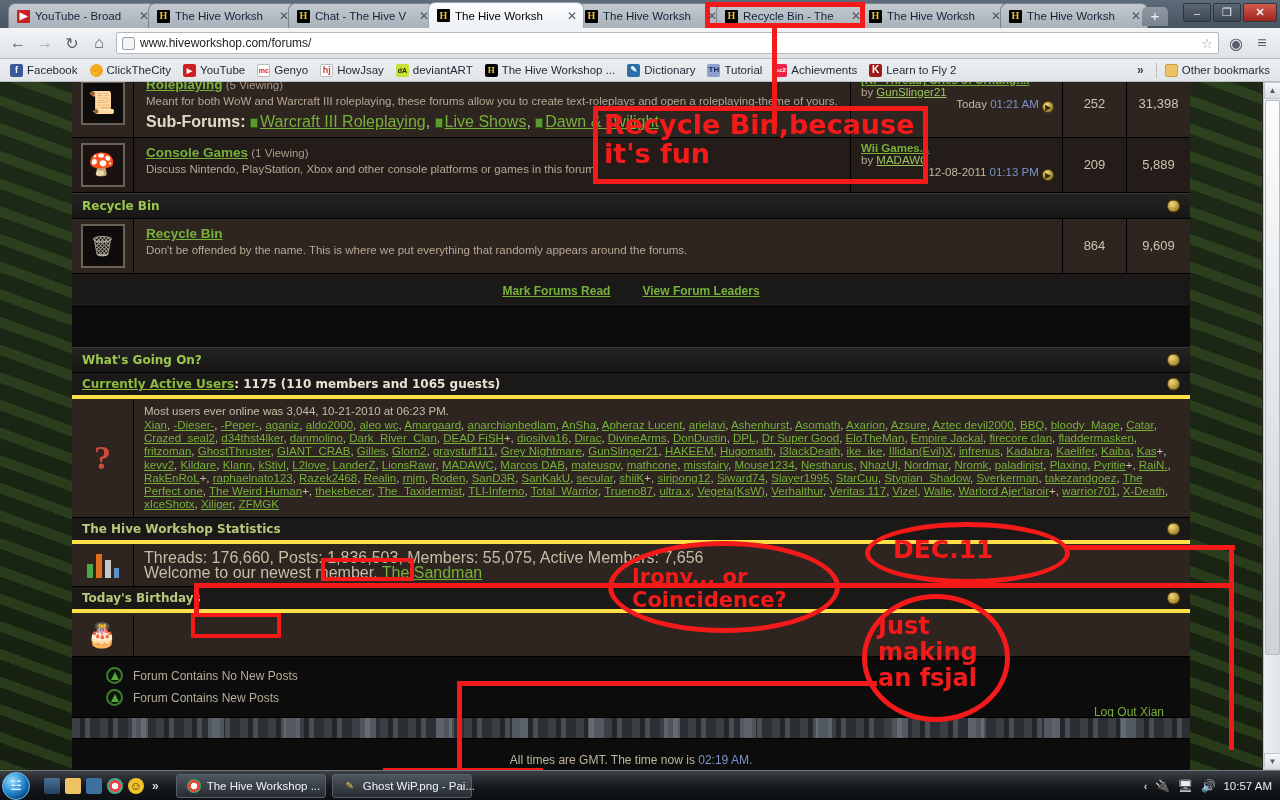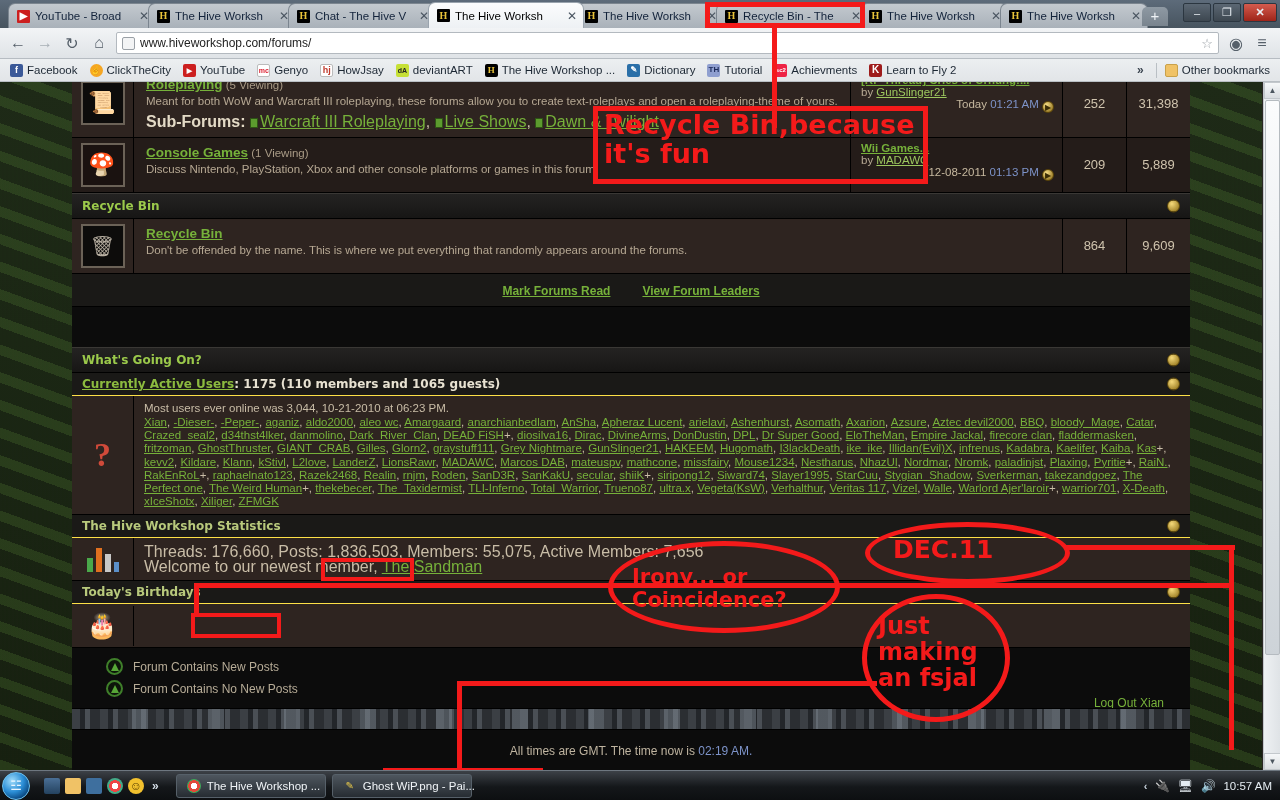--- a/index.html
+++ b/index.html
@@ -195,21 +195,21 @@
                 margin:0 16px; }
 
   .spacer{ height:40px; background:#0c0c0c; }
 
   
   .wgo-row{ display:flex; background:#2e2420; border-bottom:1px solid #000; }
   .wgo-ico{ width:62px; flex:none; display:flex;align-items:center;justify-content:center;
             border-right:1px solid #000; padding:6px 0; }
   .wgo-body{ flex:1; padding:6px 10px; min-width:0; }
   .subhead{
-    background:#1a1917; border-bottom:1px solid #fde047; padding:4px 10px;
+    background:#1a1917; border-bottom:4px solid #fde047; padding:4px 10px;
     color:#b8c97c; font-size:12px; font-weight:bold; position:relative;
     font-family:"DejaVu Sans", sans-serif;
   }
   .subhead a{ color:#8cbb3f; text-decoration:underline; }
   .subhead .plain{ color:#e8e2d2; font-weight:bold; }
   .mostusers{ color:#c9bda7; font-size:11.5px; margin-bottom:2px; }
   .userlist{ font-size:11.5px; line-height:13.2px; color:#c9bda7; }
   .userlist a{ color:#76b13a; text-decoration:underline; }
   .stats-text{ color:#c9bda7; font-size:16px; line-height:15px; }
   .stats-text a{ color:#76b13a; text-decoration:underline; }
@@ -519,27 +519,27 @@
         <div class="wgo-ico">
           <div style="font-size:24px;">🎂</div>
         </div>
       </div>
 
       <div class="legend" id="legend" style="position:relative;">
         <div class="legend-item">
             <span class="leg-ico">
               <i></i>
             </span>
-            <span>Forum Contains New Posts</span>
+            <span>Forum Contains No New Posts</span>
           </div>
           <div class="legend-item">
             <span class="leg-ico">
               <i></i>
             </span>
-            <span>Forum Contains No New Posts</span>
+            <span>Forum Contains New Posts</span>
           </div>
           <a class="logout" href="#" style="top:48px;margin-left:7px;">Log Out Xian</a>
       </div>
 
       <div class="chainbar"></div>
 
       <div class="gmt">
         <span>All times are GMT. The time now is</span>
         <span class="tm">02:19 AM.</span>
       </div>

